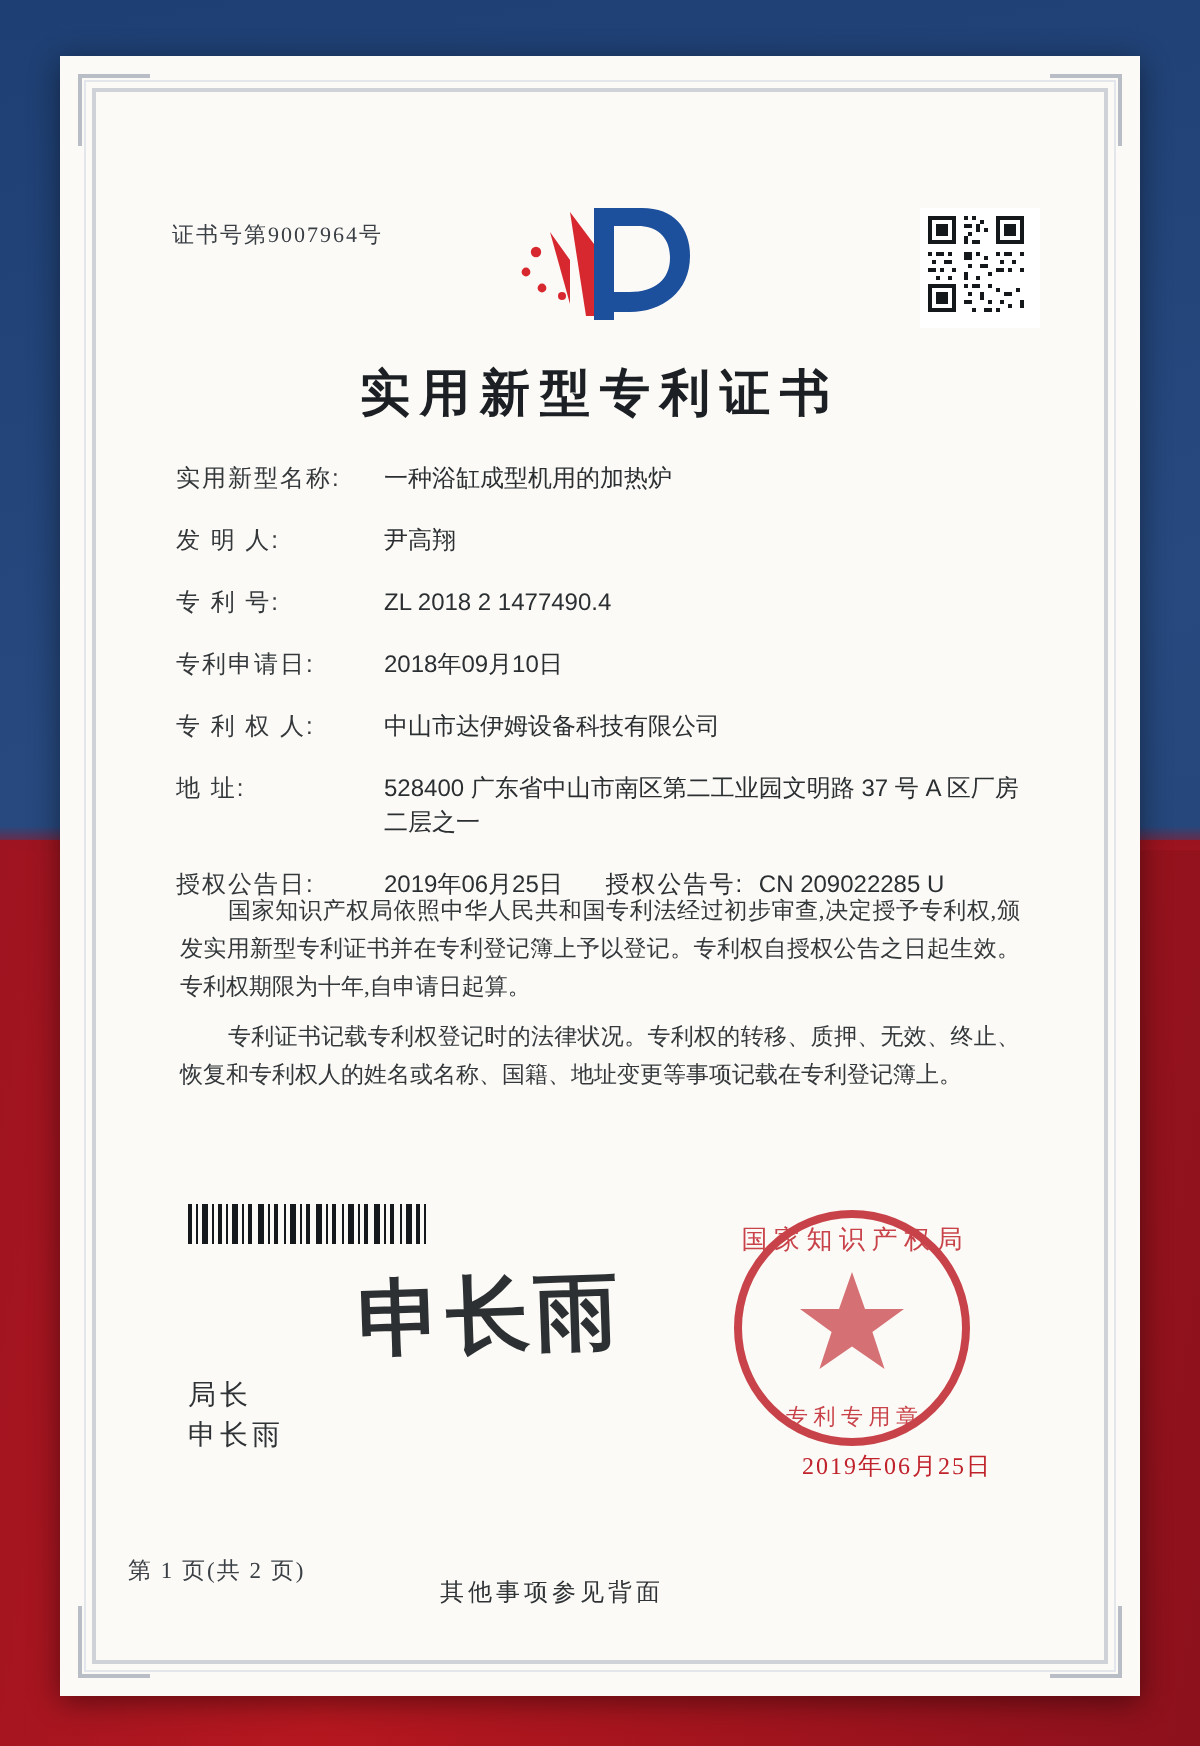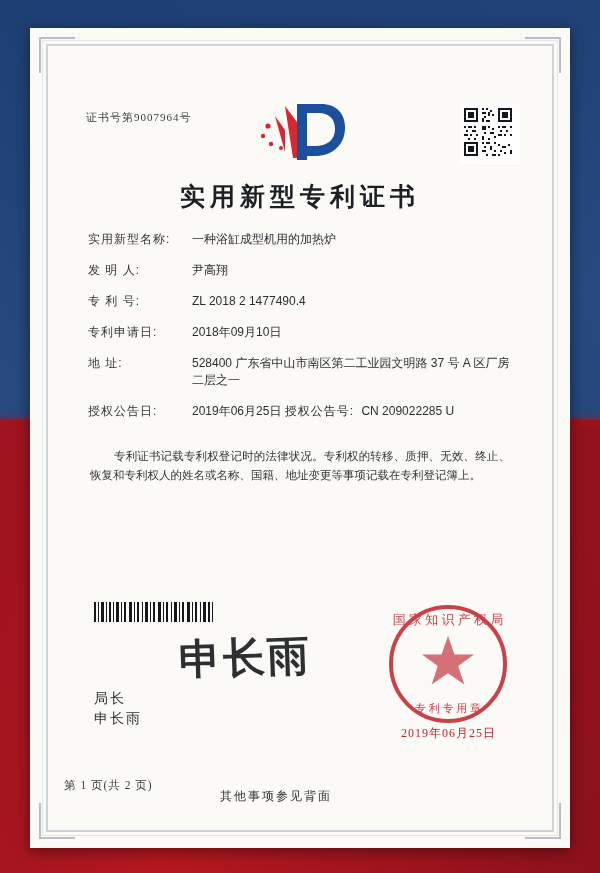--- a/index.html
+++ b/index.html
@@ -146,20 +146,21 @@
   .row .val {
     flex: 1;
     color: #2b2f32;
   }
   .row .val .sub {
     display: block;
     padding-left: 0px;
   }
   .row.two .lbl { width: 104px; flex: 0 0 104px; }
   .inline-lbl {
+    margin-left: 18px;
     letter-spacing: 1px;
   }
   .inline-val { margin-left: 4px; }
 
   .para {
     position: absolute;
     left: 26px;
     top: 385px;
     width: 420px;
     font-family: "Liberation Serif", serif;
@@ -200,21 +201,21 @@
     color: #1b1f22;
     letter-spacing: 2px;
     font-weight: bold;
     transform: rotate(-2deg);
     opacity: 0.92;
   }
 
   
   .seal {
     position: absolute;
-    right: 26px;
+    right: 48px;
     top: 540px;
     width: 124px;
     height: 124px;
   }
   .seal-date {
     position: absolute;
     right: 40px;
     top: 663px;
     font-family: "Liberation Serif", serif;
     font-size: 12px;
@@ -364,20 +365,24 @@
         <div class="row">
           <div class="lbl">专 利 号:</div>
           <div class="val">ZL 2018 2 1477490.4</div>
         </div>
 
         <div class="row">
           <div class="lbl">专利申请日:</div>
           <div class="val">2018年09月10日</div>
         </div>
 
+        <div class="row">
+          <div class="lbl">专 利 权 人:</div>
+          <div class="val">中山市达伊姆设备科技有限公司</div>
+        </div>
 
         <div class="row">
           <div class="lbl">地 址:</div>
           <div class="val">
             <span>528400 广东省中山市南区第二工业园文明路 37 号 A 区厂房</span>
             <span class="sub">二层之一</span>
           </div>
         </div>
 
         <div class="row two">
@@ -385,20 +390,21 @@
           <div class="val">
             <span>2019年06月25日</span>
             <span class="inline-lbl">授权公告号:</span>
             <span class="inline-val">CN 209022285 U</span>
           </div>
         </div>
 
       </div>
 
       <div class="para">
+        <p>国家知识产权局依照中华人民共和国专利法经过初步审查,决定授予专利权,颁发实用新型专利证书并在专利登记簿上予以登记。专利权自授权公告之日起生效。专利权期限为十年,自申请日起算。</p>
         <p>专利证书记载专利权登记时的法律状况。专利权的转移、质押、无效、终止、恢复和专利权人的姓名或名称、国籍、地址变更等事项记载在专利登记簿上。</p>
       </div>
 
       <div class="barcode">
         <svg width="120" height="20">
           <g fill="#16191c">
             <rect x="0" y="0" width="2" height="20"></rect>
               <rect x="4" y="0" width="1" height="20"></rect>
             <rect x="7" y="0" width="3" height="20"></rect>
               <rect x="12" y="0" width="1" height="20"></rect>

